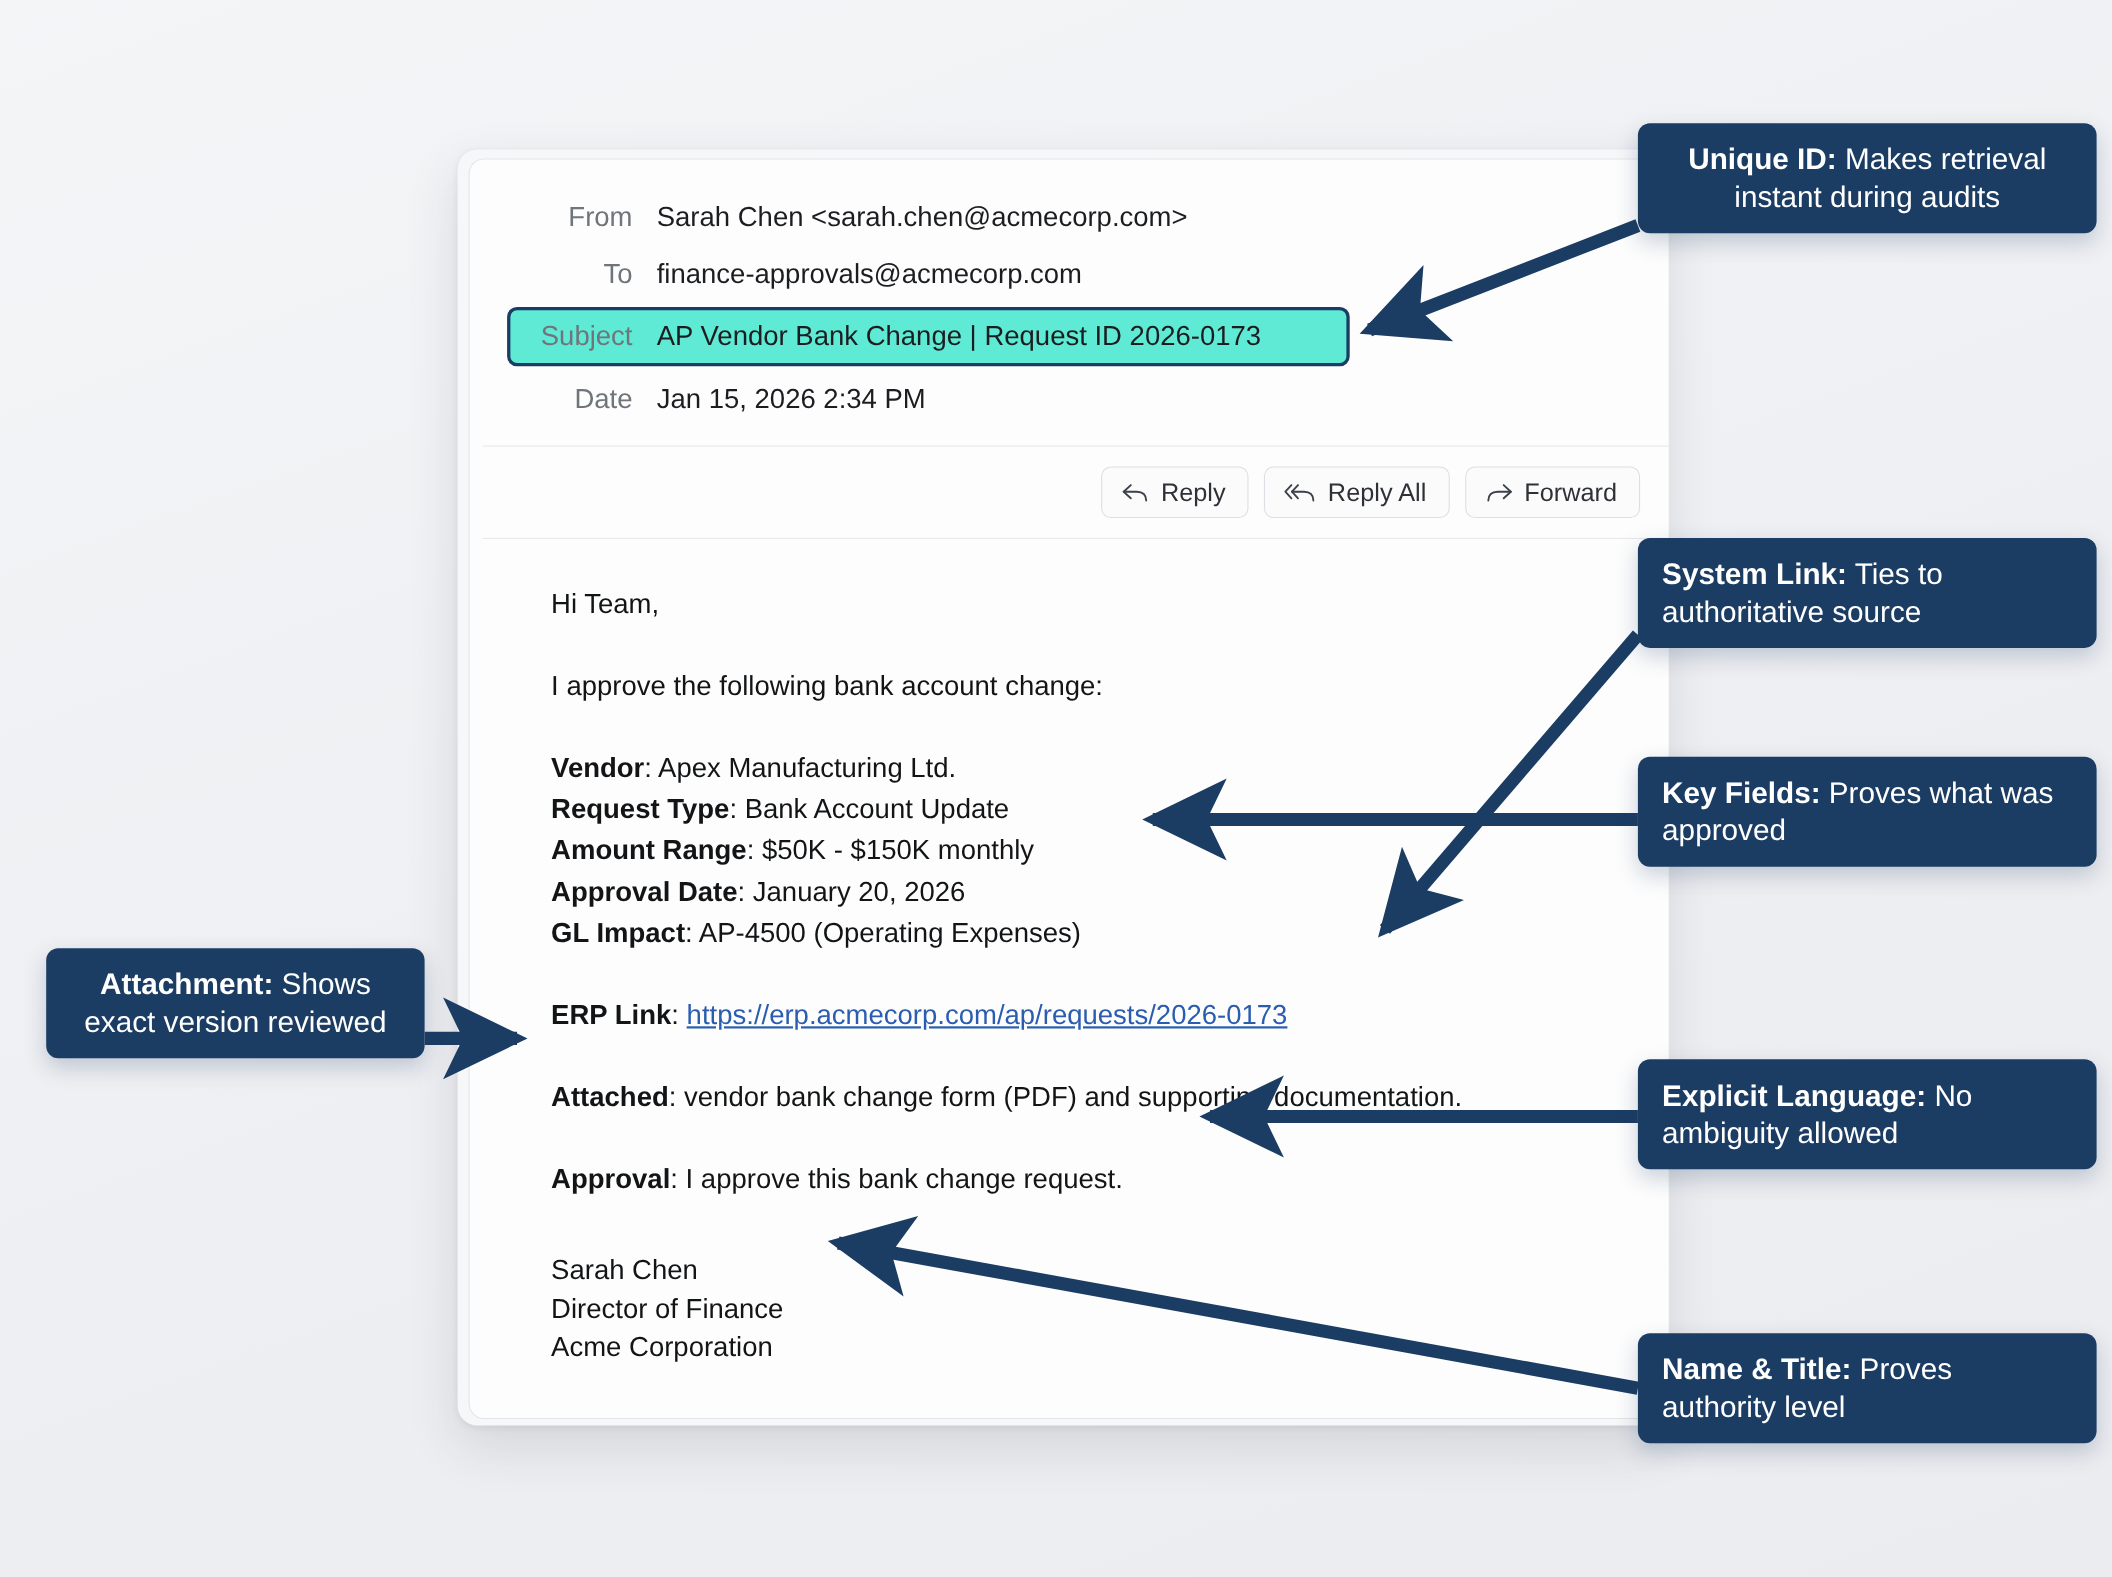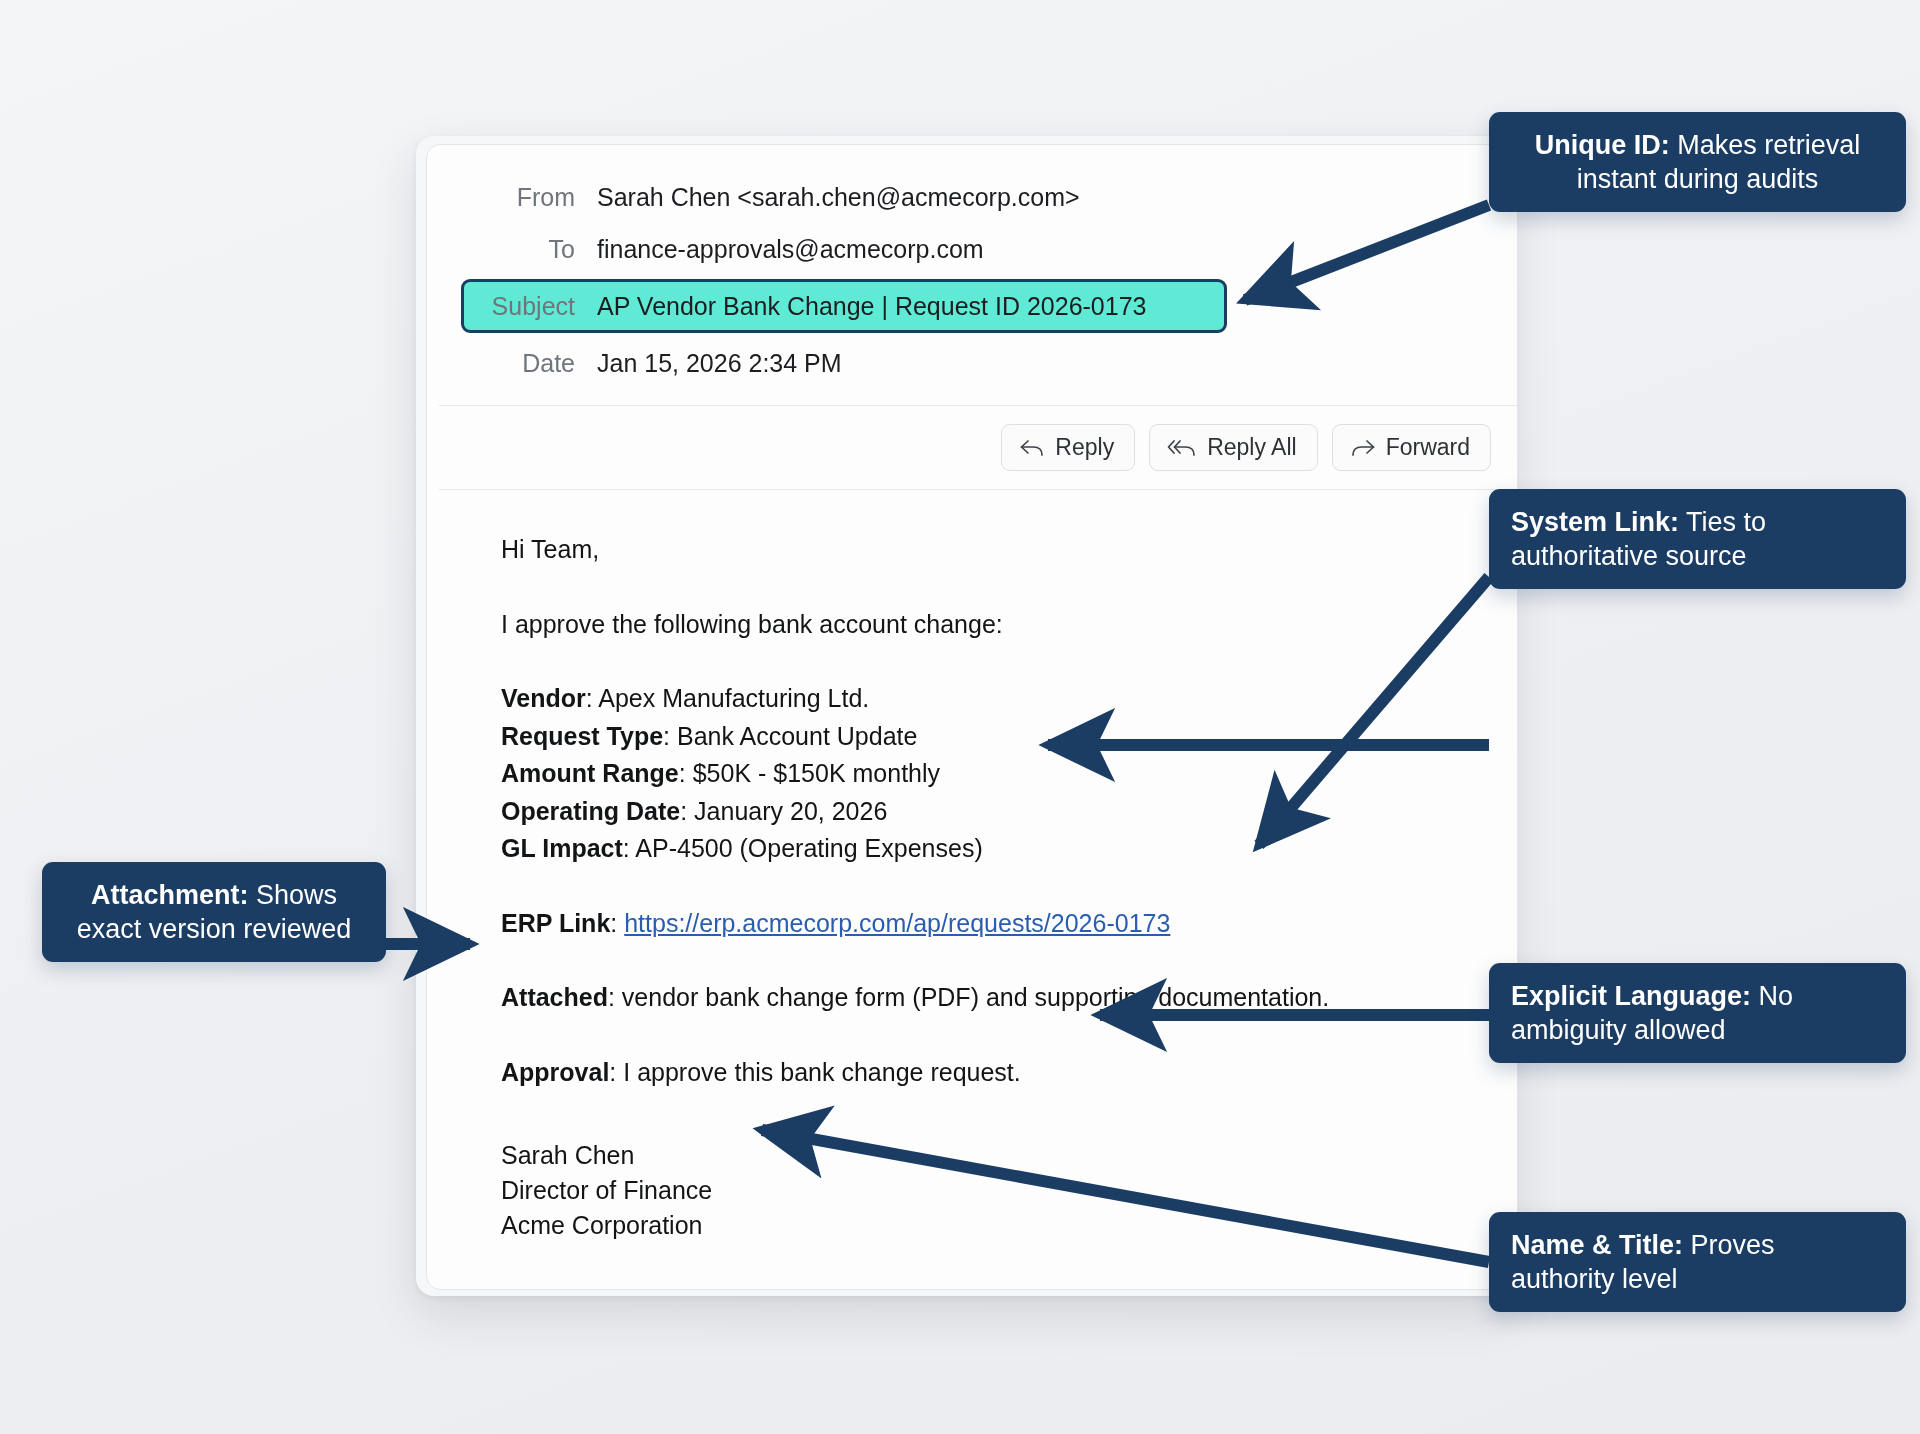--- a/index.html
+++ b/index.html
@@ -216,21 +216,21 @@
       </div>
 
       <div class="body-wrap">
         <p class="para">Hi Team,</p>
         <p class="para">I approve the following bank account change:</p>
 
         <div class="fields">
           <div class="line"><b>Vendor</b><span>: Apex Manufacturing Ltd.</span></div>
           <div class="line"><b>Request Type</b><span>: Bank Account Update</span></div>
           <div class="line"><b>Amount Range</b><span>: $50K - $150K monthly</span></div>
-          <div class="line"><b>Operating Date</b><span>: January 20, 2026</span></div>
+          <div class="line"><b>Approval Date</b><span>: January 20, 2026</span></div>
           <div class="line"><b>GL Impact</b><span>: AP-4500 (Operating Expenses)</span></div>
         </div>
 
         <p class="para"><b>ERP Link</b><span>: </span><a class="erp" href="#">https://erp.acmecorp.com/ap/requests/2026-0173</a></p>
 
         <p class="para"><b>Attached</b><span>: vendor bank change form (PDF) and supporting documentation.</span></p>
 
         <p class="para"><b>Approval</b><span>: I approve this bank change request.</span></p>
 
         <div class="sig">
@@ -264,20 +264,23 @@
   </svg>
 
   <div class="callout center" id="callout-unique">
     <span class="t">Unique ID:</span><span> Makes retrieval instant during audits</span>
   </div>
 
   <div class="callout left" id="callout-system">
     <span class="t">System Link:</span><span> Ties to authoritative source</span>
   </div>
 
+  <div class="callout left" id="callout-key">
+    <span class="t">Key Fields:</span><span> Proves what was approved</span>
+  </div>
 
   <div class="callout left" id="callout-explicit">
     <span class="t">Explicit Language:</span><span> No ambiguity allowed</span>
   </div>
 
   <div class="callout left" id="callout-name">
     <span class="t">Name &amp; Title:</span><span> Proves authority level</span>
   </div>
 
   <div class="callout center" id="callout-attach">

